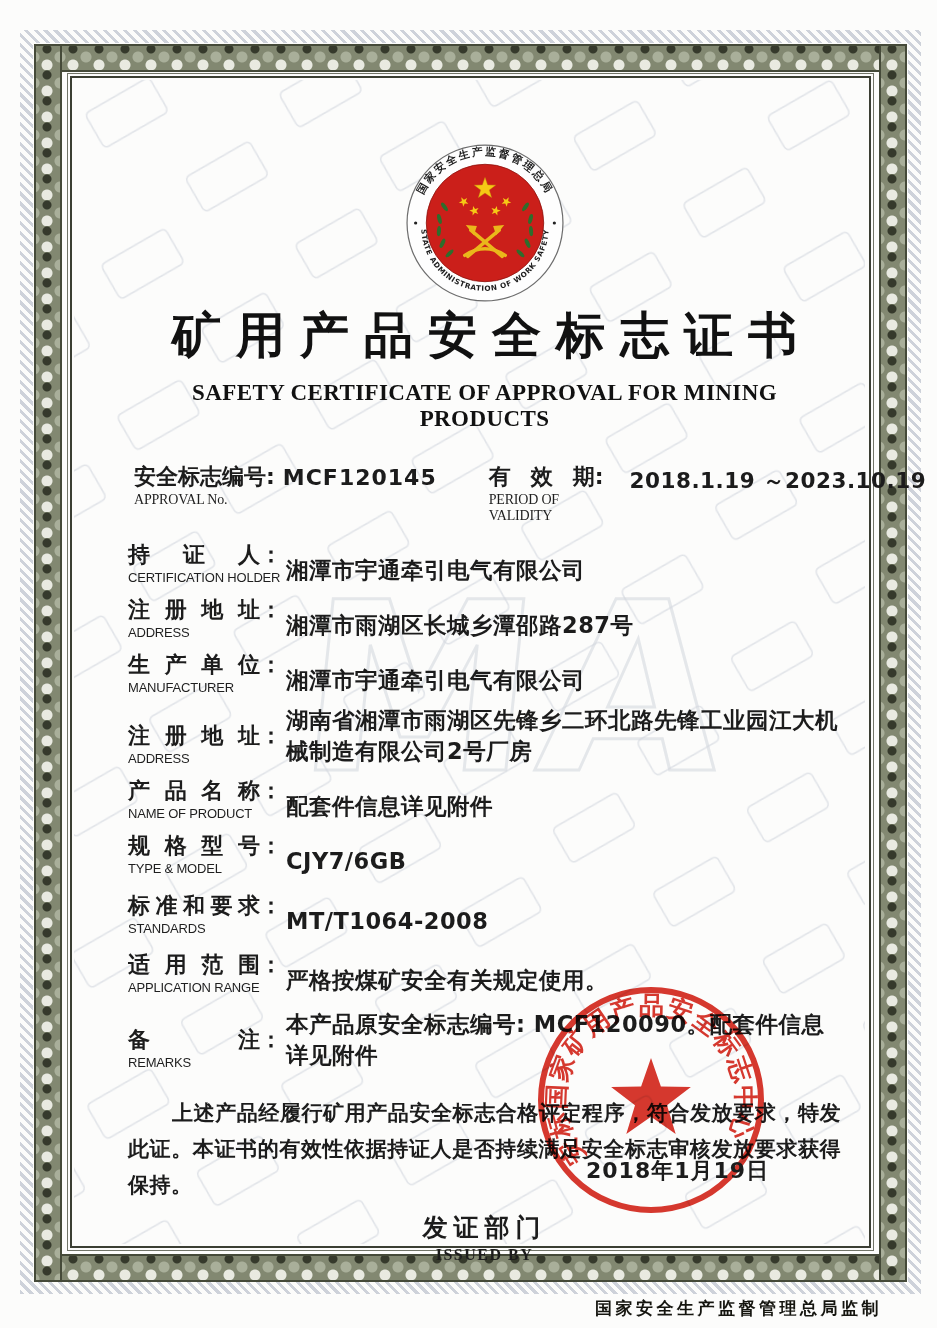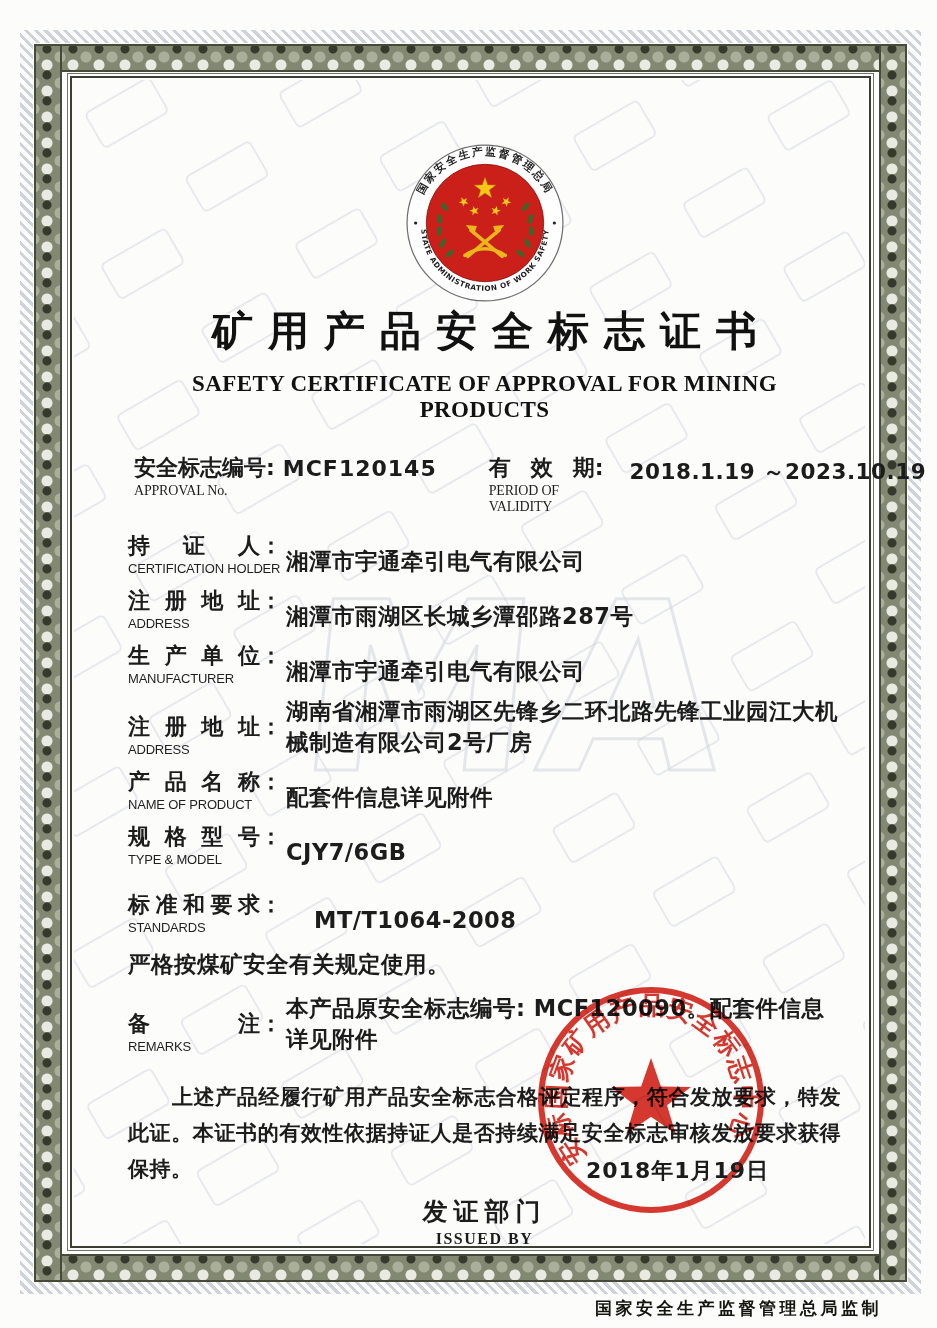--- a/index.html
+++ b/index.html
@@ -36,21 +36,21 @@
     pointer-events:none;
   }
   
   .wm-pattern{position:absolute;top:80px;left:74px;right:70px;bottom:84px;pointer-events:none;opacity:.55}
   .wm-ma{position:absolute;left:300px;top:520px;pointer-events:none;opacity:.55}
 
   
   .content{position:absolute;top:80px;left:72px;right:70px;bottom:84px;padding:0 26px 0 56px;}
   .emblem{display:block;margin:62px auto 0;}
   .title{
-    margin:4px 0 16px;text-align:center;font-size:41px;font-weight:900;
+    margin:4px 0 16px;text-align:center;font-size:49px;font-weight:900;
     letter-spacing:15px;text-indent:15px;line-height:1.15;color:#111;
   }
   .subtitle{
     margin:5px 0 0;text-align:center;font-family:"Liberation Serif",serif;
     font-size:23px;font-weight:700;letter-spacing:.4px;color:#111;
   }
   .zh-line{font-size:22px;font-weight:700;line-height:30px;white-space:nowrap;}
   .zh-label{display:inline-block;width:132px;text-align:justify;text-align-last:justify;}
   .zh-label.w110{width:106px;}
   .en-label{
@@ -60,21 +60,21 @@
   .en-serif{font-family:"Liberation Serif",serif;font-size:14px;}
   .top-row{display:flex;align-items:flex-start;margin:30px 0 0 6px;}
   .approval-value{font-size:22px;font-weight:700;margin-left:8px;letter-spacing:1px;padding-top:3px;}
   .validity{margin-left:52px;}
   .validity-dates{font-size:21.5px;font-weight:700;margin-left:26px;letter-spacing:.5px;padding-top:4px;white-space:nowrap;}
   .field{display:flex;align-items:flex-end;margin-top:9px;}
   .label-col{flex:0 0 158px;}
   .colon{font-weight:700;}
   .value{font-size:22.5px;font-weight:700;line-height:31px;letter-spacing:.5px;padding-top:0;}
   .field.first{margin-top:16px;}
-  .field.gap-lg{margin-top:22px;gap:28px;}
+  .field.gap-lg{margin-top:14px;}
   .field.gap-md{margin-top:13px;}
   .declaration{
     margin:24px 0 0;font-size:21px;font-weight:600;line-height:36px;
     text-indent:44px;text-align:justify;letter-spacing:.5px;
   }
   .issued{text-align:center;margin-top:8px;}
   .issued-zh{font-size:25px;font-weight:700;letter-spacing:6px;}
   .issued-en{font-family:"Liberation Serif",serif;font-size:16px;font-weight:700;letter-spacing:1.5px;margin-top:2px;}
   .stamp{position:absolute;left:462px;top:903px;mix-blend-mode:multiply;opacity:.93;}
   .issue-date{position:absolute;left:514px;top:1076px;font-size:22px;font-weight:700;letter-spacing:1px;}
@@ -220,20 +220,24 @@
 
     <div class="field gap-lg">
       <div class="label-col">
         <div class="zh-line"><span class="zh-label">标准和要求</span><span class="colon">：</span></div>
         <div class="en-label">STANDARDS</div>
       </div>
       <div class="value">MT/T1064-2008</div>
     </div>
 
     <div class="field gap-md">
+      <div class="label-col">
+        <div class="zh-line"><span class="zh-label">适用范围</span><span class="colon">：</span></div>
+        <div class="en-label">APPLICATION RANGE</div>
+      </div>
       <div class="value">严格按煤矿安全有关规定使用。</div>
     </div>
 
     <div class="field gap-md">
       <div class="label-col">
         <div class="zh-line"><span class="zh-label">备注</span><span class="colon">：</span></div>
         <div class="en-label">REMARKS</div>
       </div>
       <div class="value">本产品原安全标志编号: MCF120090。配套件信息详见附件</div>
     </div>

